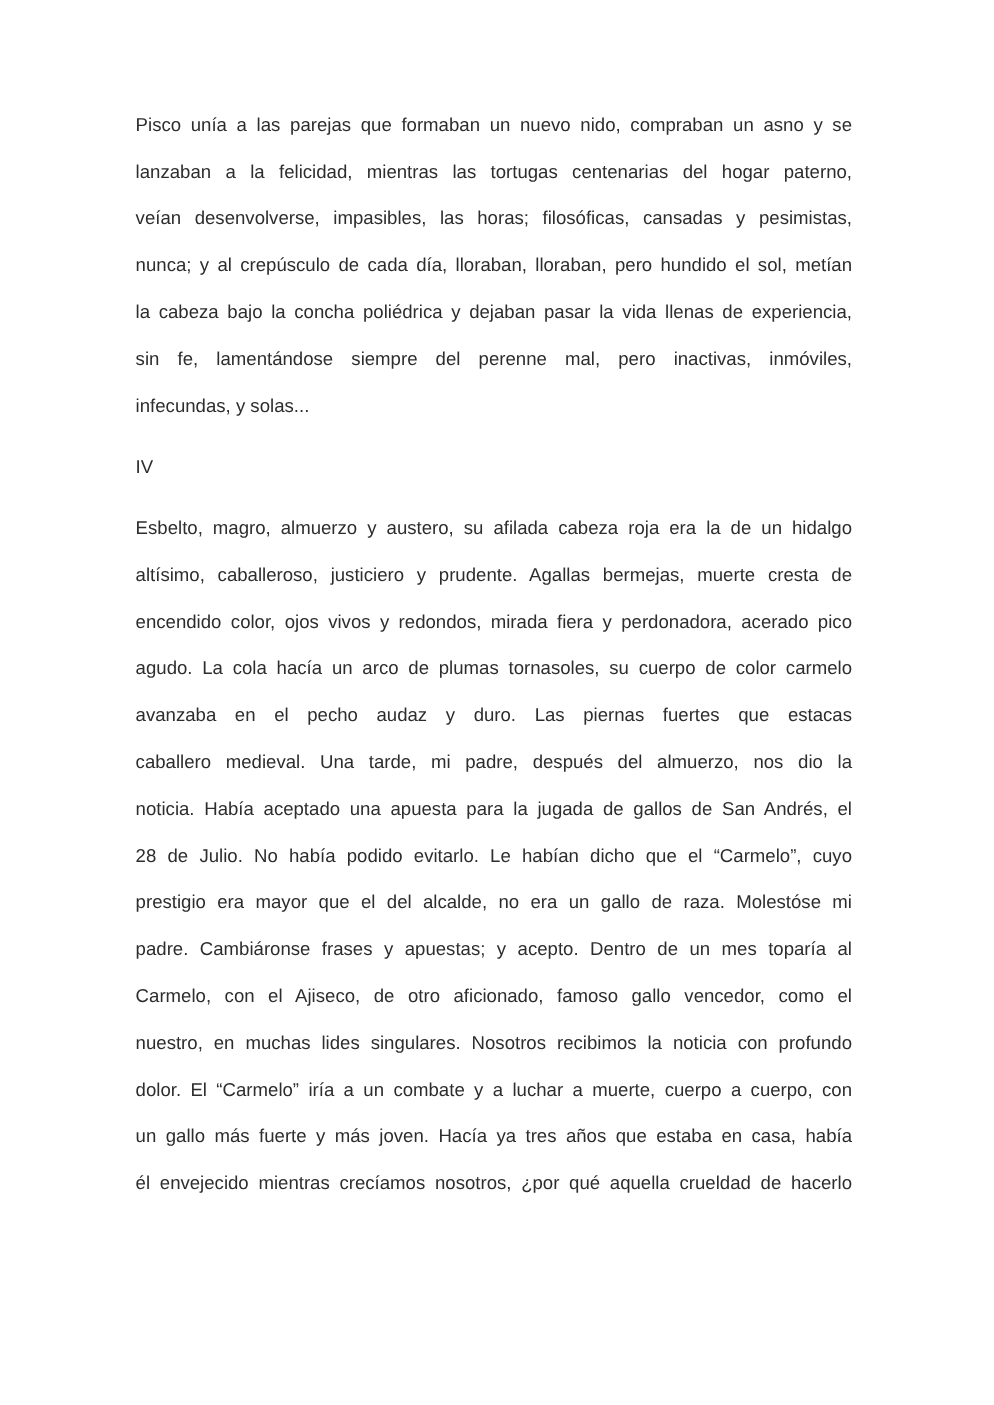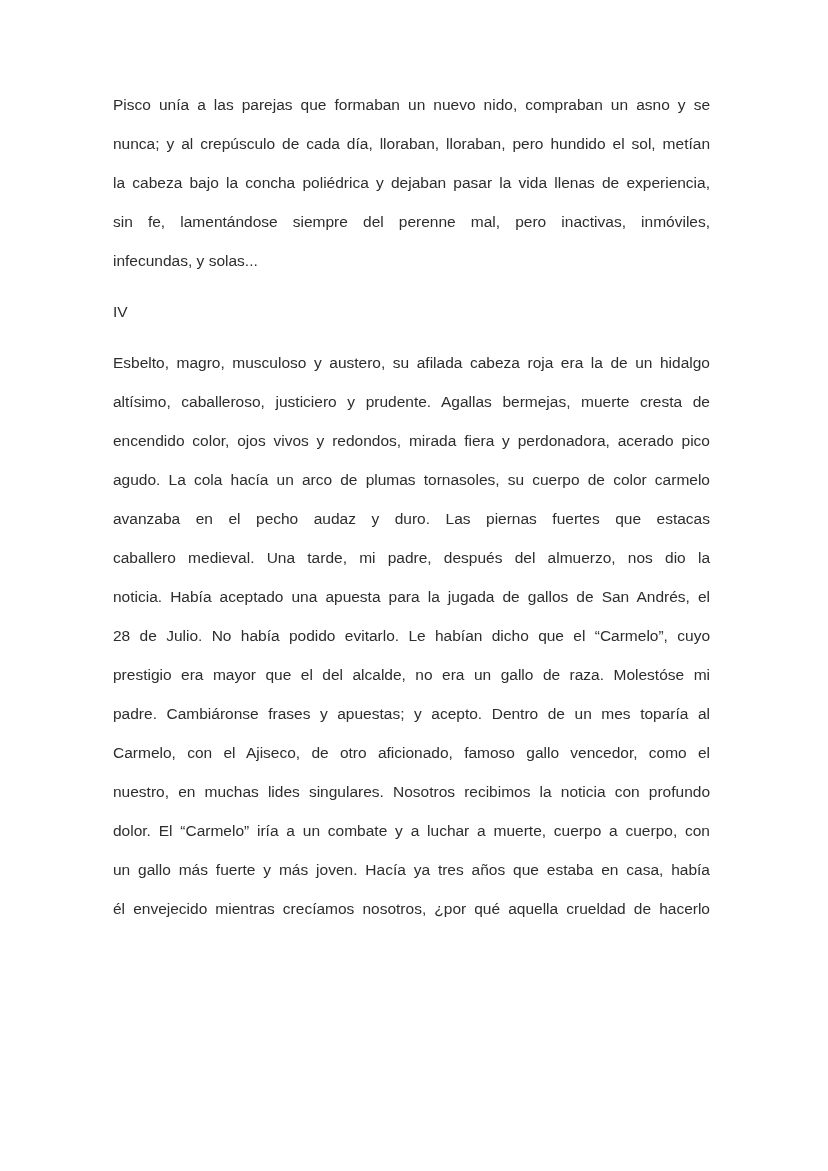--- a/index.html
+++ b/index.html
@@ -42,32 +42,34 @@
     }
   </style>
 </head>
 <body>
 
 <div class="page">
   <div class="content">
 
     <div class="para">
       <div class="line">Pisco unía a las parejas que formaban un nuevo nido, compraban un asno y se</div>
+      <div class="line">lanzaban a la felicidad, mientras las tortugas centenarias del hogar paterno,</div>
+      <div class="line">veían desenvolverse, impasibles, las horas; filosóficas, cansadas y pesimistas,</div>
       <div class="line">nunca; y al crepúsculo de cada día, lloraban, lloraban, pero hundido el sol, metían</div>
       <div class="line">la cabeza bajo la concha poliédrica y dejaban pasar la vida llenas de experiencia,</div>
       <div class="line">sin fe, lamentándose siempre del perenne mal, pero inactivas, inmóviles,</div>
       <div class="line line--end">infecundas, y solas...</div>
     </div>
 
     <div class="para heading">
       <div class="line">IV</div>
     </div>
 
     <div class="para">
-      <div class="line">Esbelto, magro, musculoso y austero, su afilada cabeza roja era la de un hidalgo</div>
+      <div class="line">Esbelto, magro, almuerzo y austero, su afilada cabeza roja era la de un hidalgo</div>
       <div class="line">altísimo, caballeroso, justiciero y prudente. Agallas bermejas, muerte cresta de</div>
       <div class="line">encendido color, ojos vivos y redondos, mirada fiera y perdonadora, acerado pico</div>
       <div class="line">agudo. La cola hacía un arco de plumas tornasoles, su cuerpo de color carmelo</div>
       <div class="line">avanzaba en el pecho audaz y duro. Las piernas fuertes que estacas</div>
       <div class="line">caballero medieval. Una tarde, mi padre, después del almuerzo, nos dio la</div>
       <div class="line">noticia. Había aceptado una apuesta para la jugada de gallos de San Andrés, el</div>
       <div class="line">28 de Julio. No había podido evitarlo. Le habían dicho que el “Carmelo”, cuyo</div>
       <div class="line">prestigio era mayor que el del alcalde, no era un gallo de raza. Molestóse mi</div>
       <div class="line">padre. Cambiáronse frases y apuestas; y acepto. Dentro de un mes toparía al</div>
       <div class="line">Carmelo, con el Ajiseco, de otro aficionado, famoso gallo vencedor, como el</div>

